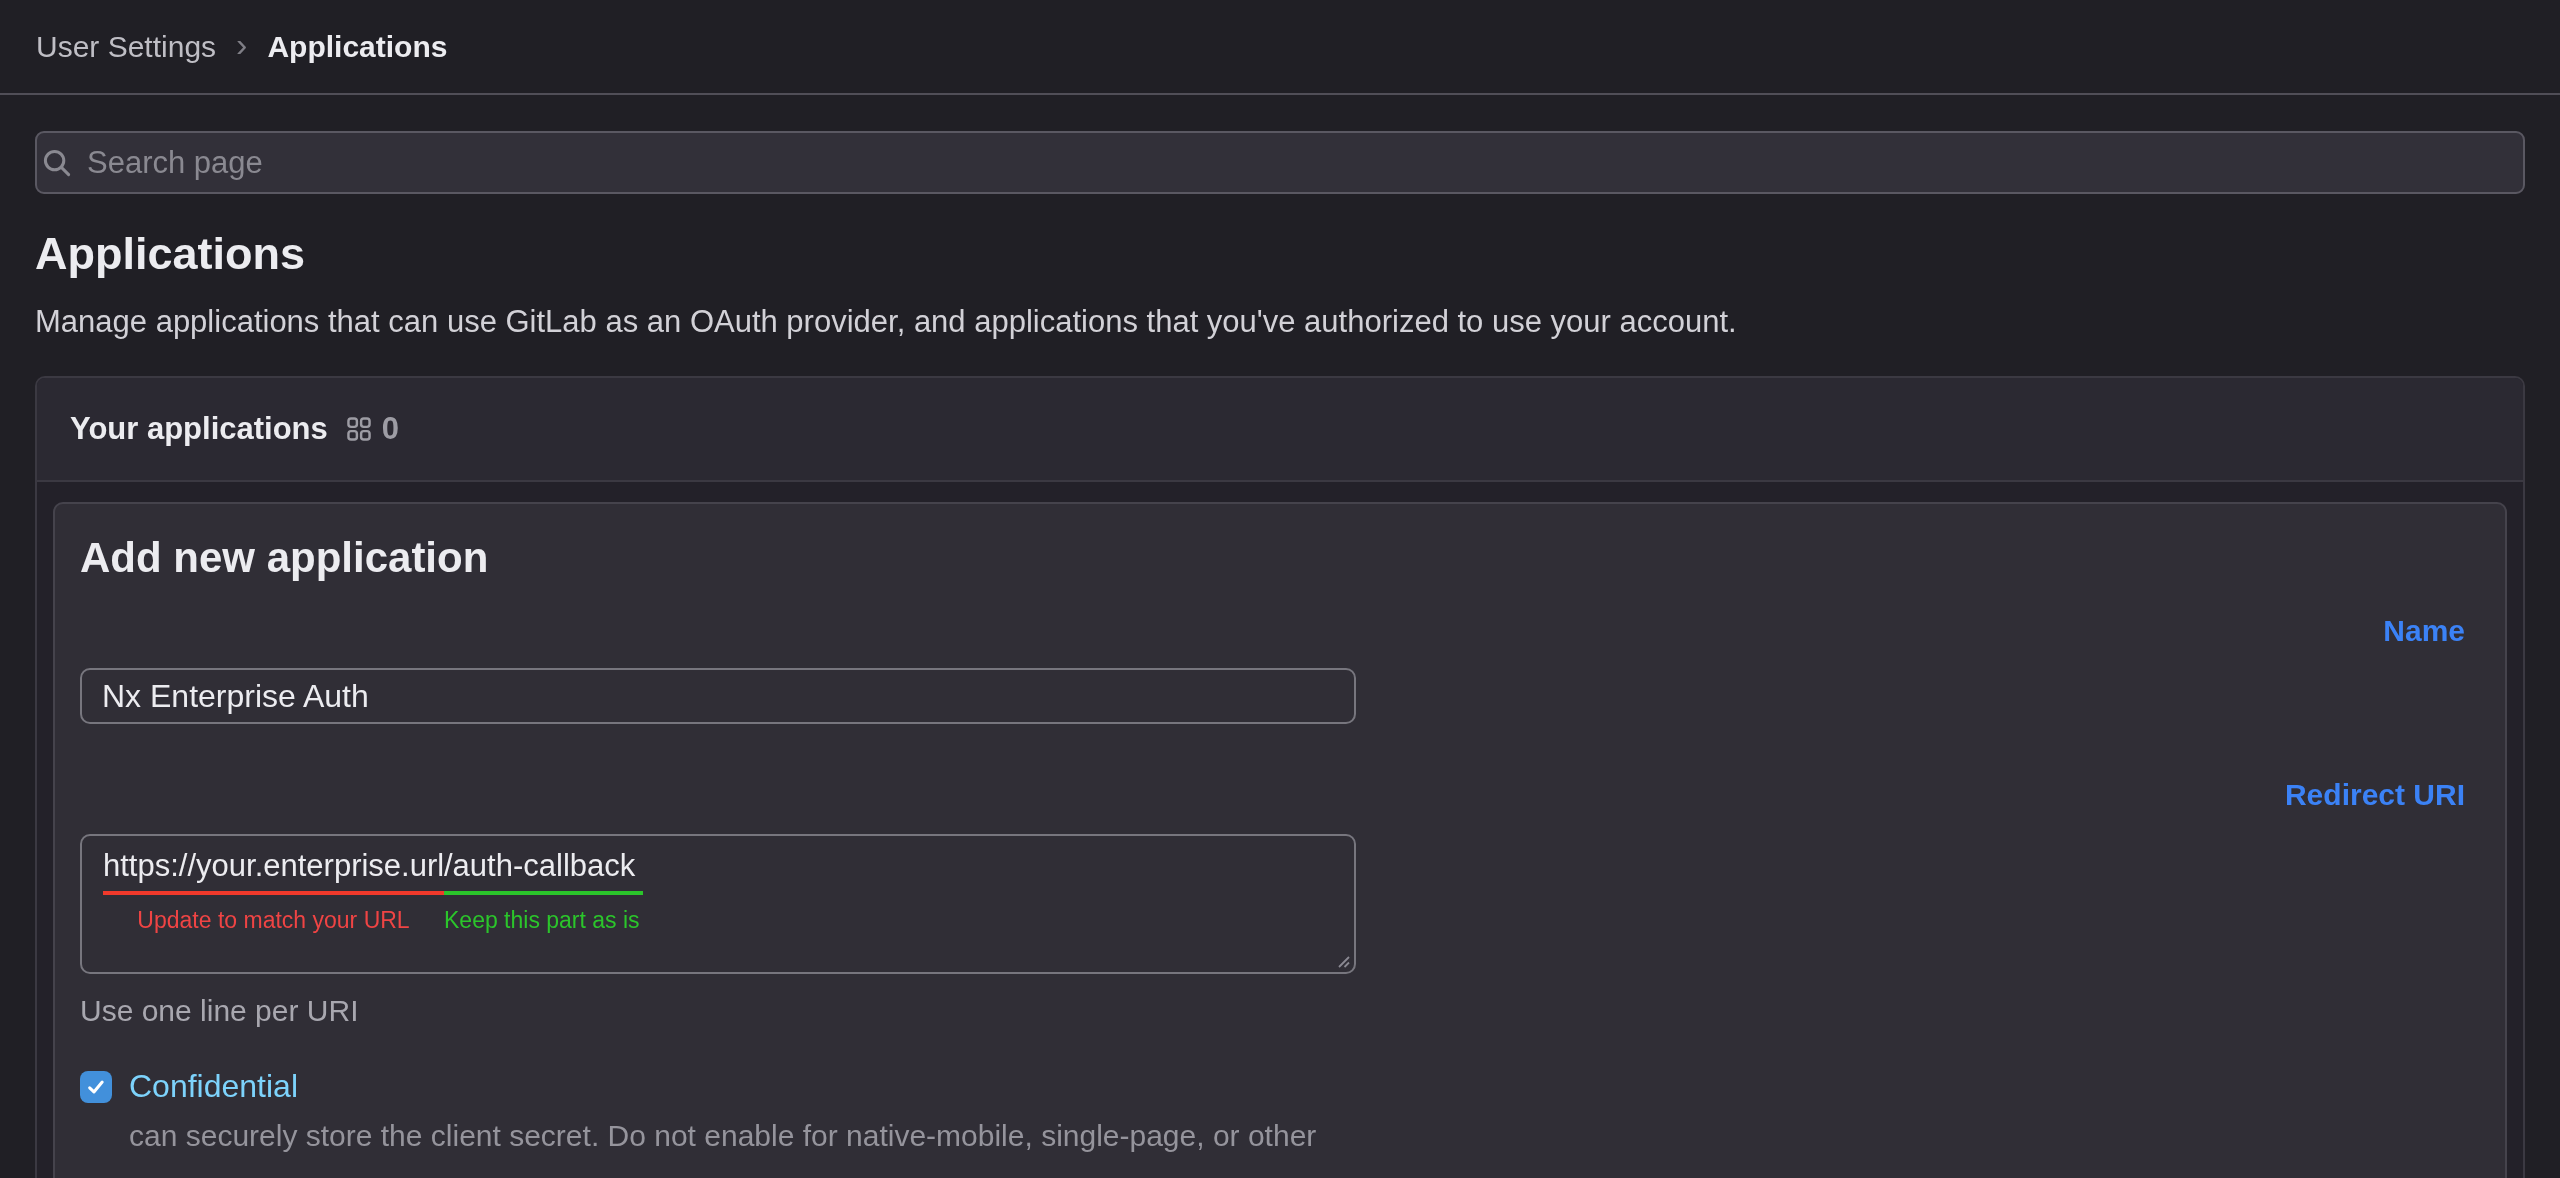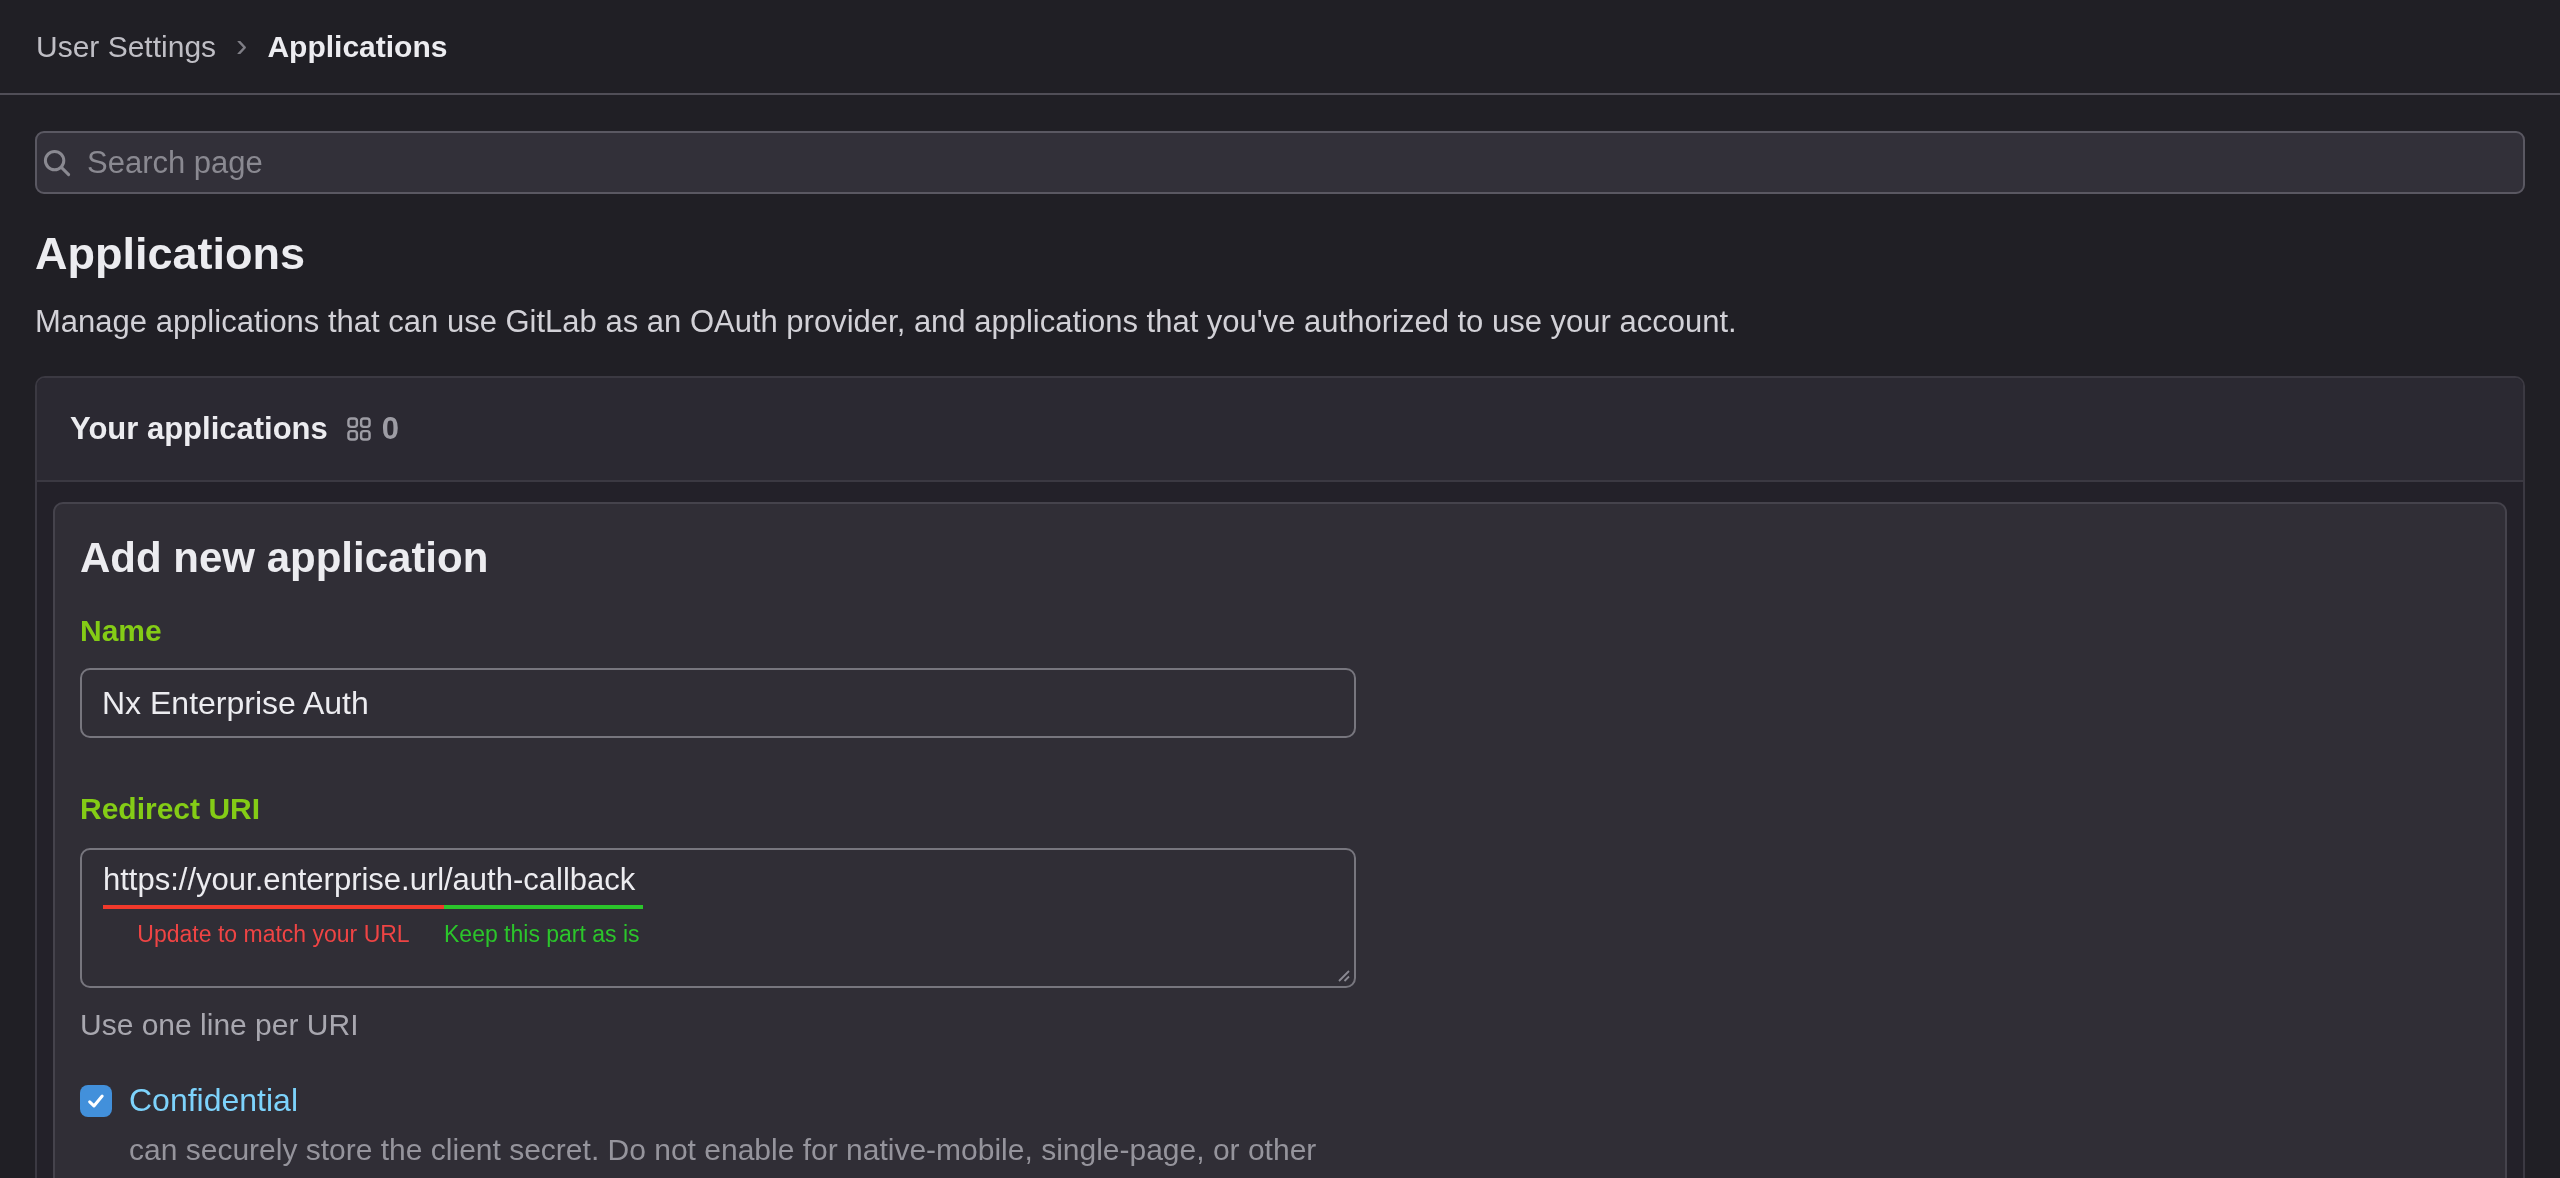--- a/index.html
+++ b/index.html
@@ -73,27 +73,27 @@
 
   
   .card {
     background: #302e36;
     border: 2px solid #45434c;
     border-radius: 10px;
     padding: 30px 40px 120px 25px;
     min-height: 760px;
   }
   .card-title { font-size: 42px; font-weight: 700; color: #ececf0; line-height: 1.15; }
-  .field-label { display: block; font-size: 30px; font-weight: 700; color: #84cc16; margin-top: 32px; }
+  .field-label { display: block; font-size: 30px; font-weight: 700; color: #3b82f6; margin-top: 32px; text-align: right; }
 
   .text-input {
     display: block;
     margin-top: 20px;
     width: 1276px;
-    height: 70px;
+    height: 56px;
     background: transparent;
     border: 2px solid #77767e;
     border-radius: 10px;
     font-family: "Liberation Sans", sans-serif;
     font-size: 32px;
     color: #ececf0;
     padding: 0 20px;
     outline: none;
   }
 

